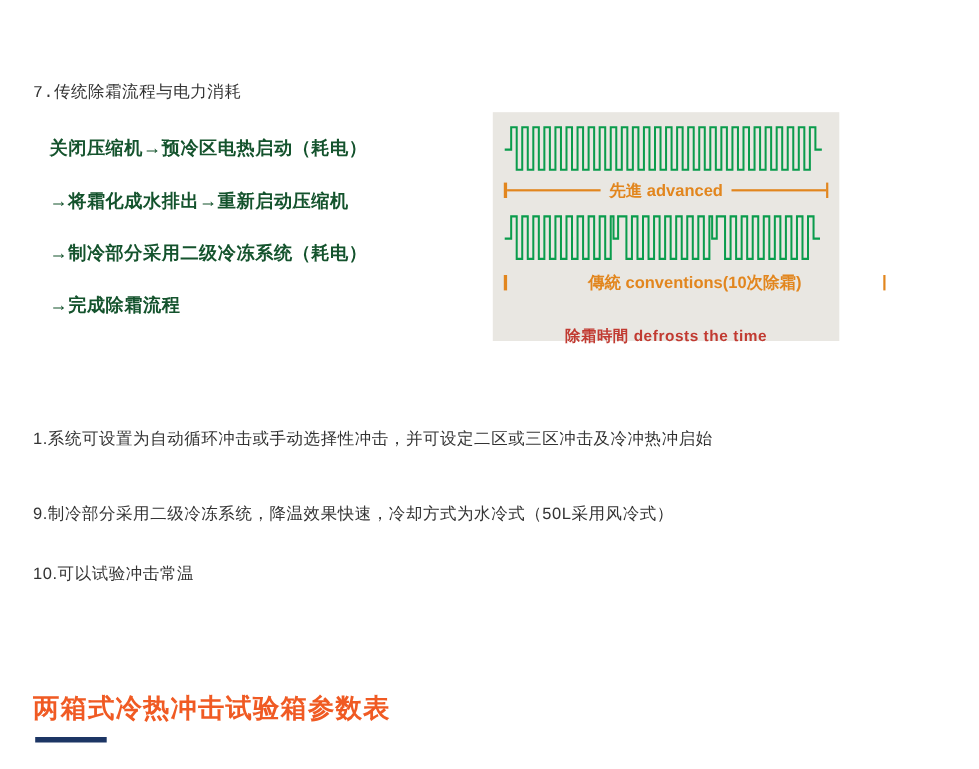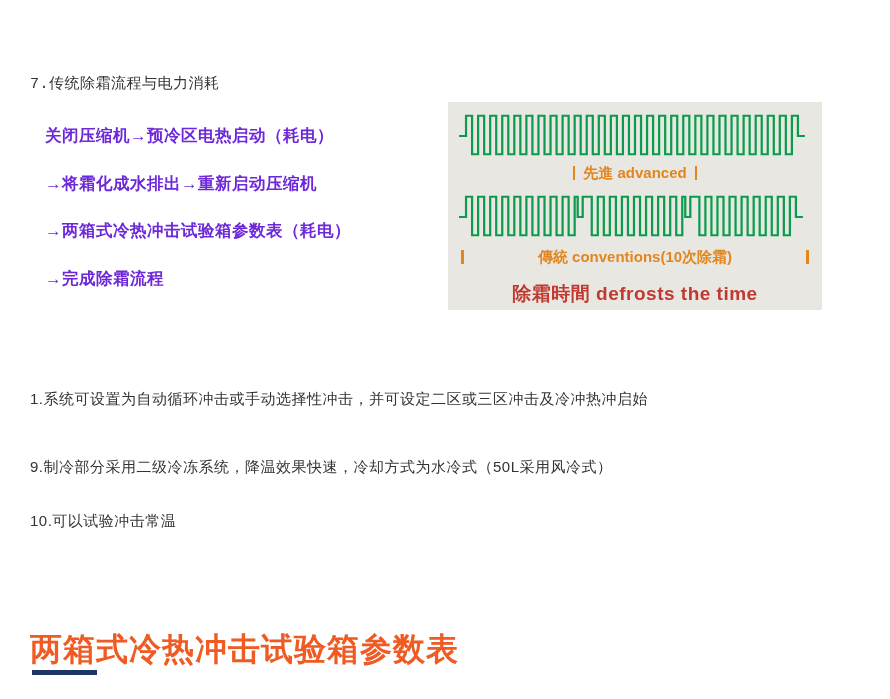--- a/index.html
+++ b/index.html
@@ -27,36 +27,35 @@
   .item9   { top: 458px; }
   .item10  { top: 512px; }
 
   .flow-steps {
     position: absolute;
     left: 45px; top: 127px;
   }
   .flow-steps p {
     font-size: 16.5px;
     font-weight: 700;
-    color: #6d28d9;
+    color: #14532d;
     line-height: 17px;
     margin-bottom: 30.5px;
     letter-spacing: 0.5px;
     white-space: nowrap;
   }
 
   .diagram {
     position: absolute;
     left: 448px; top: 102px;
-    width: 374px; height: 208px;
+    width: 315px; height: 208px;
     background: #e9e7e2;
     display: flex;
     flex-direction: column;
     padding: 10px 10px 8px 10px;
-    align-items: center;
   }
   .wave { width: 100%; height: 46px; display: block; flex: none; }
   .wave path { fill: none; stroke: #0a9c4c; stroke-width: 2.2; }
   .dim-line {
     display: flex;
     align-items: center;
     height: 16px;
     margin-top: 7px;
     flex: none;
   }
@@ -66,33 +65,33 @@
     color: #e2861e;
     font-size: 15px;
     font-weight: 700;
     padding: 0 8px;
     white-space: nowrap;
     flex: none;
   }
   .dim-bottom { margin-top: 10px; gap: 33px; }
   .wave-2 { margin-top: 12px; }
   .diagram-caption {
-    margin-top: 16px;
+    margin-top: 32px;
     text-align: center;
     color: #c13a31;
-    font-size: 19px;
+    font-size: 14px;
     font-weight: 700;
     letter-spacing: 0.5px;
     white-space: nowrap;
   }
 
   .section-heading {
     position: absolute;
     left: 30px; top: 628px;
-    font-size: 32px;
+    font-size: 24px;
     font-weight: 700;
     color: #f05a23;
     letter-spacing: 1px;
     white-space: nowrap;
     font-family: Liberation Serif, serif;
   }
   .heading-underline {
     position: absolute;
     left: 32px; top: 670px;
     width: 65px; height: 5px;
@@ -103,21 +102,21 @@
 <body>
 
 <div class="page">
 
 
   <p class="body-text item7">7.传统除霜流程与电力消耗</p>
 
   <div class="flow-steps">
     <p>关闭压缩机→预冷区电热启动（耗电）</p>
     <p>→将霜化成水排出→重新启动压缩机</p>
-    <p>→两箱式冷热冲击试验箱参数表（耗电）</p>
+    <p>→制冷部分采用二级冷冻系统（耗电）</p>
     <p>→完成除霜流程</p>
   </div>
 
   <div class="diagram">
     <svg class="wave" viewBox="0 0 352 50" preserveAspectRatio="none">
       <path d="M1,26 h7 v-22 h6 v42 h6 v-42 h6 v42 h6 v-42 h6 v42 h6 v-42 h6 v42 h6 v-42 h6 v42 h6 v-42 h6 v42 h6 v-42 h6 v42 h6 v-42 h6 v42 h6 v-42 h6 v42 h6 v-42 h6 v42 h6 v-42 h6 v42 h6 v-42 h6 v42 h6 v-42 h6 v42 h6 v-42 h6 v42 h6 v-42 h6 v42 h6 v-42 h6 v42 h6 v-42 h6 v42 h6 v-42 h6 v42 h6 v-42 h6 v42 h6 v-42 h6 v42 h6 v-42 h6 v42 h6 v-42 h6 v42 h6 v-42 h6 v42 h6 v-42 h6 v42 h6 v-42 h6 v42 h6 v-42 h6 v42 h6 v-42 h6 v42 h6 v-42 h6 v22 h7"></path>
     </svg>
     <div class="dim-line">
       <span class="dim-tick"></span>
       <span class="dim-rule"></span>

